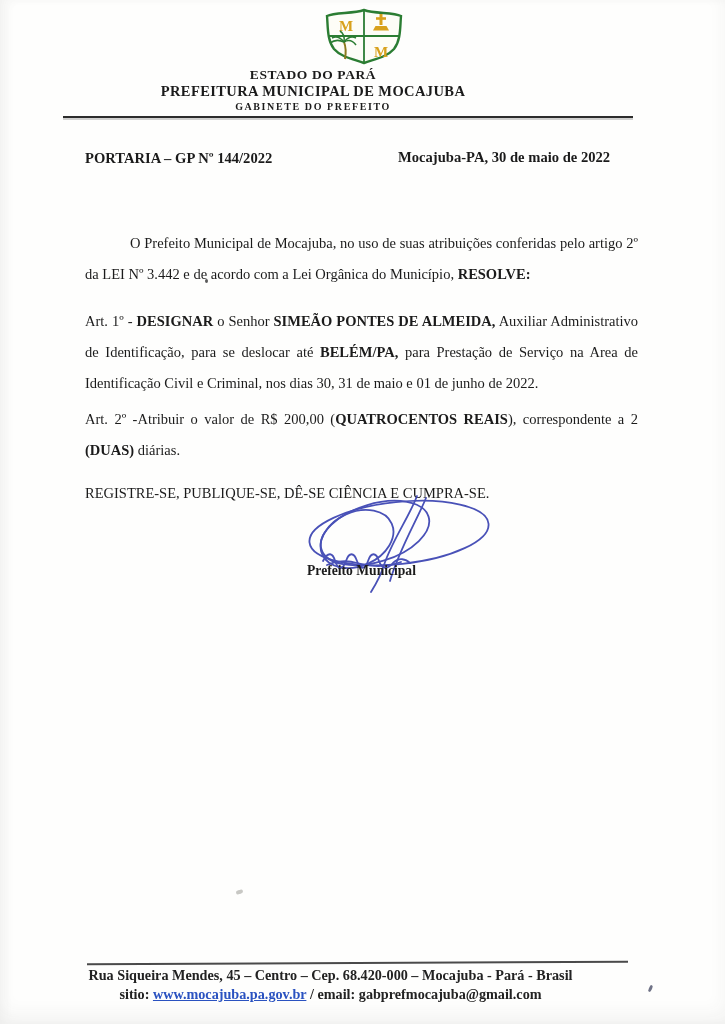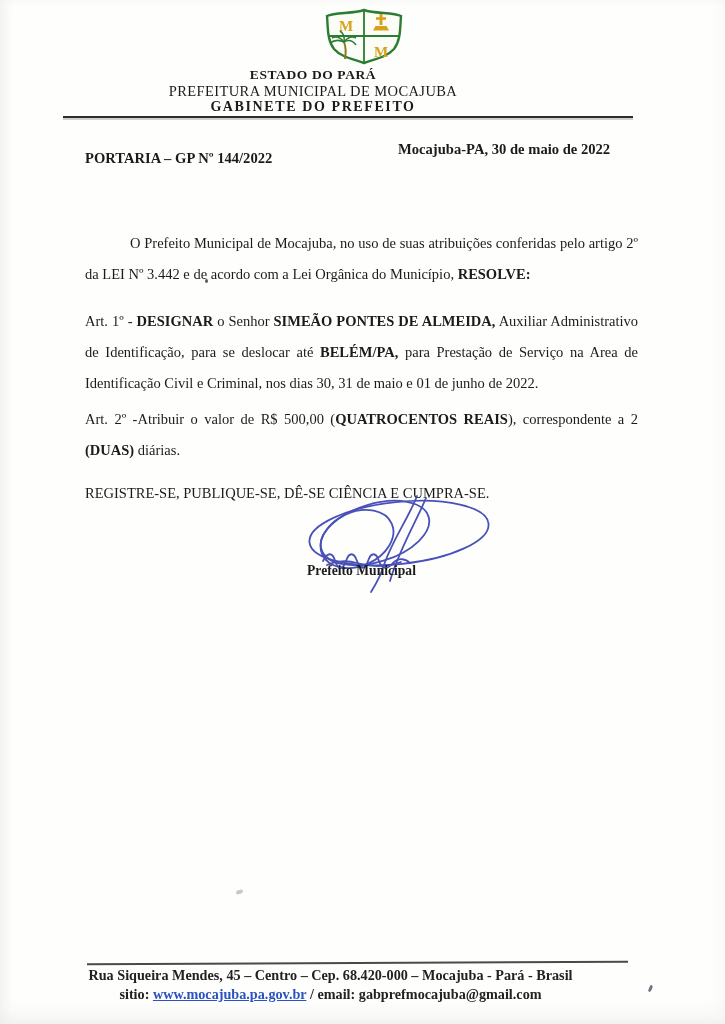--- a/index.html
+++ b/index.html
@@ -7,26 +7,26 @@
     position:relative;width:725px;height:1024px;overflow:hidden;
     background:#fefefd;
     box-shadow:inset 0 -10px 18px rgba(60,60,55,.05), inset 6px 0 10px rgba(60,60,55,.03);
     font-family:"Liberation Serif","DejaVu Serif",serif;
     color:#1b1b1b;
   }
   
   .crest{position:absolute;left:320px;top:7px;}
   .hdr{position:absolute;top:67px;left:0;width:626px;text-align:center;}
   .hdr-state{font-size:13.5px;font-weight:bold;letter-spacing:.6px;line-height:16px;}
-  .hdr-muni{font-size:14.5px;font-weight:normal;letter-spacing:.4px;line-height:16px;}
-  .hdr-office{font-size:14px;font-weight:bold;letter-spacing:1.6px;line-height:16px;}
+  .hdr-muni{font-size:14.5px;font-weight:bold;letter-spacing:.4px;line-height:16px;}
+  .hdr-office{font-size:10px;font-weight:bold;letter-spacing:1.6px;line-height:16px;}
   .hdr-rule{position:absolute;left:63px;top:116px;width:570px;height:2px;background:#2c2c2c;box-shadow:0 2px 0 rgba(0,0,0,.18);}
   
   .meta-portaria{position:absolute;left:85px;top:150px;font-size:14.6px;font-weight:bold;}
-  .meta-date{position:absolute;left:398px;top:141px;font-size:14.6px;font-weight:bold;}
+  .meta-date{position:absolute;left:398px;top:149px;font-size:14.6px;font-weight:bold;}
   
   .bodytext{position:absolute;left:85px;top:228px;width:553px;}
   .bodytext p{margin:0;font-size:14.5px;line-height:31px;text-align:justify;}
   .p-preamble{text-indent:45px;}
   .p-art1{margin-top:16px !important;}
   .p-art2{margin-top:5px !important;}
   .p-closing{margin-top:12px !important;text-align:left !important;}
   
   .sig-svg{position:absolute;left:293px;top:495px;}
   .sig-block{position:absolute;left:85px;top:562px;width:553px;text-align:center;}
@@ -76,21 +76,21 @@
     <div class="hdr-office">GABINETE DO PREFEITO</div>
   </div>
   <div class="hdr-rule"></div>
 
   <div class="meta-portaria">PORTARIA – GP Nº 144/2022</div>
   <div class="meta-date">Mocajuba-PA, 30 de maio de 2022</div>
 
   <div class="bodytext">
     <p class="p-preamble"><span>O Prefeito Municipal de Mocajuba, no uso de suas atribuições conferidas pelo artigo 2º da LEI Nº 3.442 e de acordo com a Lei Orgânica do Município, </span><b>RESOLVE:</b></p>
     <p class="p-art1"><span>Art. 1º - </span><b>DESIGNAR</b><span> o Senhor </span><b>SIMEÃO PONTES DE ALMEIDA,</b><span> Auxiliar Administrativo de Identificação, para se deslocar até </span><b>BELÉM/PA,</b><span> para Prestação de Serviço na Area de Identificação Civil e Criminal, nos dias 30, 31 de maio e 01 de junho de 2022.</span></p>
-    <p class="p-art2"><span>Art. 2º -Atribuir o valor de R$ 500,00 (</span><b>QUATROCENTOS REAIS</b><span>), correspondente a 2 </span><b>(DUAS)</b><span> diárias.</span></p>
+    <p class="p-art2"><span>Art. 2º -Atribuir o valor de R$ 200,00 (</span><b>QUATROCENTOS REAIS</b><span>), correspondente a 2 </span><b>(DUAS)</b><span> diárias.</span></p>
     <p class="p-closing">REGISTRE-SE, PUBLIQUE-SE, DÊ-SE CIÊNCIA E CUMPRA-SE.</p>
   </div>
 
   <svg class="sig-svg" width="218" height="100" viewBox="0 0 218 100">
     <g fill="none" stroke="#3a43b2" stroke-width="1.8" opacity=".92" stroke-linecap="round">
       <ellipse cx="106" cy="38" rx="90" ry="31" transform="rotate(-6 106 38)"></ellipse>
       <ellipse cx="82" cy="38" rx="56" ry="29" transform="rotate(-17 82 38)"></ellipse>
       <ellipse cx="64" cy="44" rx="38" ry="27" transform="rotate(-24 64 44)"></ellipse>
       <path d="M124 1 C116 22 99 46 91 70 C88 80 83 89 78 97"></path>
       <path d="M133 3 C123 27 106 55 97 86"></path>

